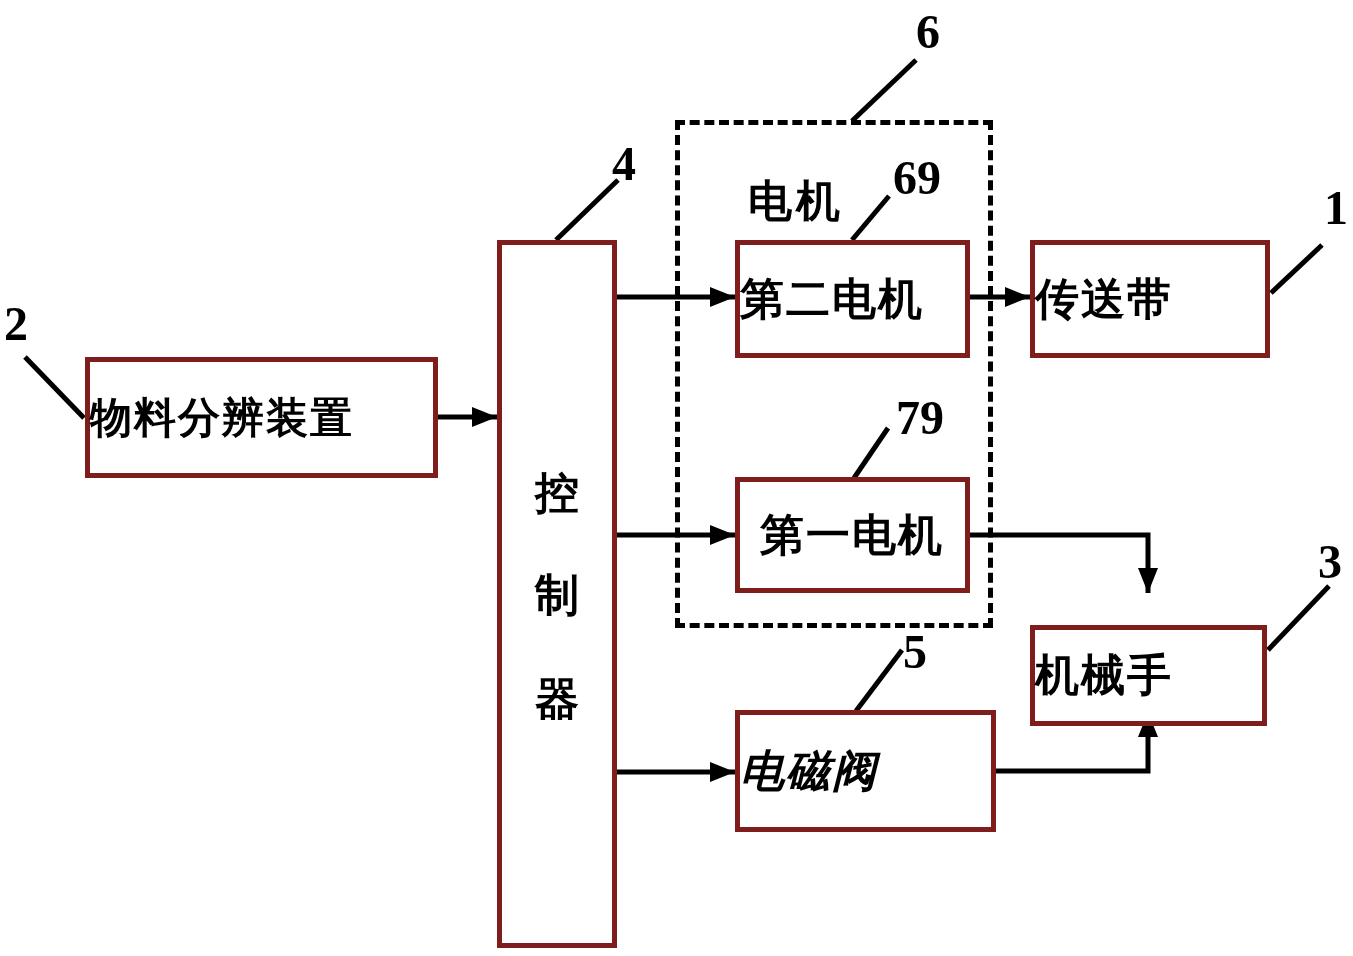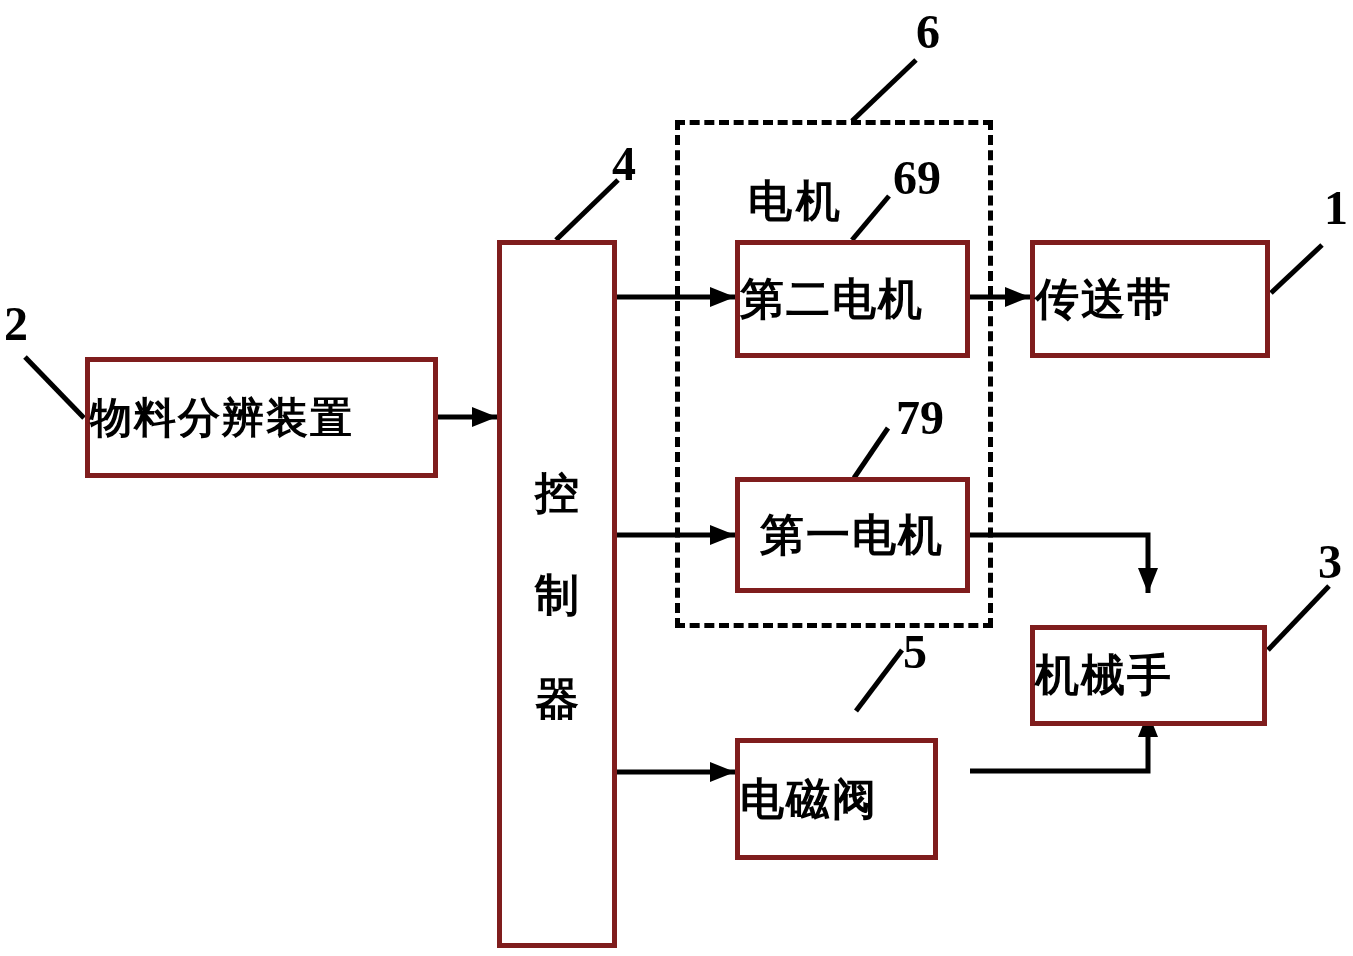--- a/index.html
+++ b/index.html
@@ -30,21 +30,21 @@
     letter-spacing: 2px;
     white-space: nowrap;
   }
   #material-box      { left: 85px;   top: 357px; width: 353px; height: 121px; }
   #material-box .box-label { font-size: 42px; }
   #controller-box    { left: 497px;  top: 240px; width: 120px; height: 708px; }
   #second-motor-box  { left: 735px;  top: 240px; width: 235px; height: 118px; }
   #conveyor-box      { left: 1030px; top: 240px; width: 240px; height: 118px; }
   #first-motor-box   { left: 735px;  top: 477px; width: 235px; height: 116px; padding-left: 20px; }
   #manipulator-box   { left: 1030px; top: 593px; width: 237px; height: 101px; margin-top: 32px; }
-  #valve-box         { left: 735px;  top: 738px; width: 203px; height: 122px; }
+  #valve-box         { left: 735px;  top: 710px; width: 261px; height: 122px; font-style: italic; }
   .box-label-4 { font-size: 44px; }
   .box-label-3 { font-size: 44px; }
 
   #motor-group-box {
     position: absolute;
     left: 675px; top: 120px; width: 318px; height: 508px;
     border: 5px dashed #000;
     box-sizing: border-box;
     background: transparent;
   }

